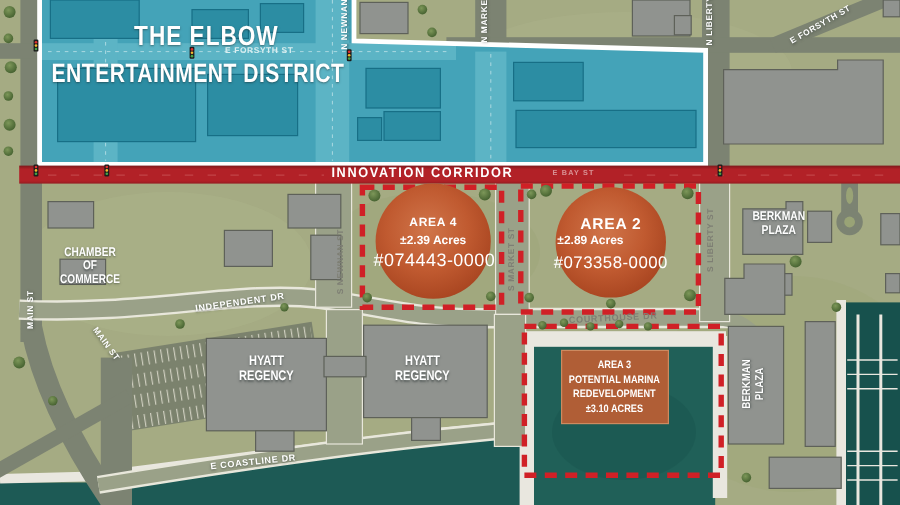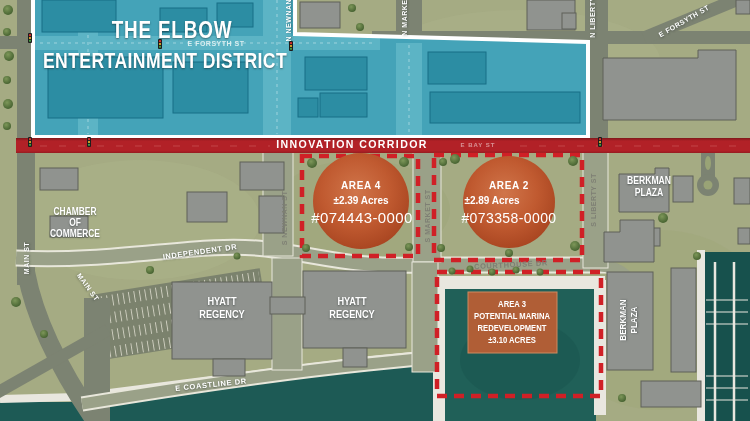--- a/index.html
+++ b/index.html
@@ -264,21 +264,21 @@
 <div class="lbl sh" style="left:172px;top:30px;transform:translate(-50%,-50%) scale(.82,1);font-size:23px;letter-spacing:1px;">THE ELBOW</div>
 <div class="lbl sh" style="left:165px;top:61px;transform:translate(-50%,-50%) scale(.8,1);font-size:22px;letter-spacing:.5px;">ENTERTAINMENT DISTRICT</div>
 
 <div class="lbl" style="left:352px;top:145px;transform:translate(-50%,-50%) scale(.92,1);font-size:11.5px;letter-spacing:1.5px;">INNOVATION CORRIDOR</div>
 <div class="lbl" style="left:478px;top:145px;transform:translate(-50%,-50%);font-size:6px;letter-spacing:1px;opacity:.5;">E BAY ST</div>
 
 <div class="lbl" style="left:361px;top:186px;transform:translate(-50%,-50%);font-size:10px;letter-spacing:.6px;">AREA 4</div>
 <div class="lbl" style="left:361px;top:201px;transform:translate(-50%,-50%);font-size:10px;text-align:right;">±2.39 Acres</div>
 <div class="lbl" style="left:362px;top:217px;transform:translate(-50%,-50%);font-size:15px;font-weight:normal;letter-spacing:.4px;">#074443-0000</div>
 
-<div class="lbl" style="left:509px;top:186px;transform:translate(-50%,-50%);font-size:10px;letter-spacing:.6px;">AREA 2</div>
+<div class="lbl" style="left:509px;top:186px;transform:translate(-50%,-50%);font-size:13px;letter-spacing:.6px;">AREA 2</div>
 <div class="lbl" style="left:492px;top:201px;transform:translate(-50%,-50%);font-size:10px;">±2.89 Acres</div>
 <div class="lbl" style="left:509px;top:218px;transform:translate(-50%,-50%);font-size:14px;font-weight:normal;letter-spacing:.4px;">#073358-0000</div>
 
 <div class="lbl stack" style="left:512px;top:322px;transform:translate(-50%,-50%) scale(.85,1);font-size:9px;line-height:12px;">
   <div>AREA 3</div>
   <div>POTENTIAL MARINA</div>
   <div>REDEVELOPMENT</div>
   <div>±3.10 ACRES</div>
 </div>
 

